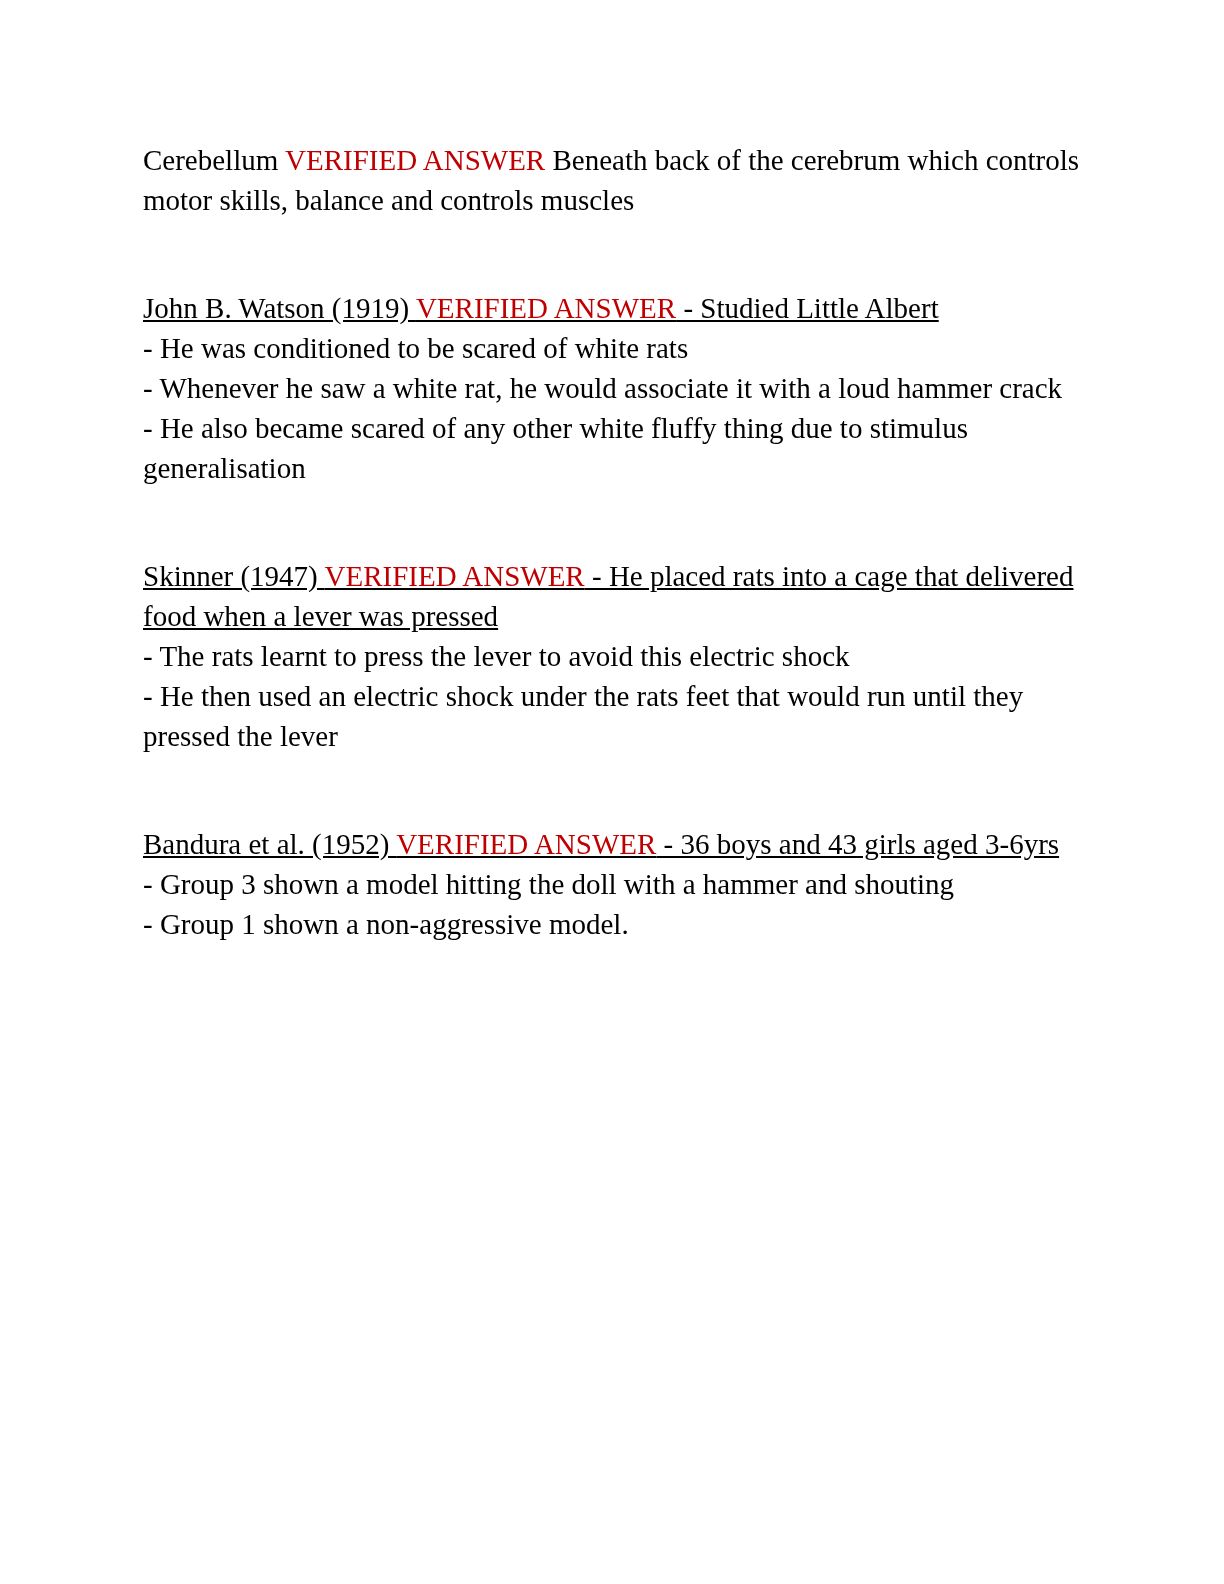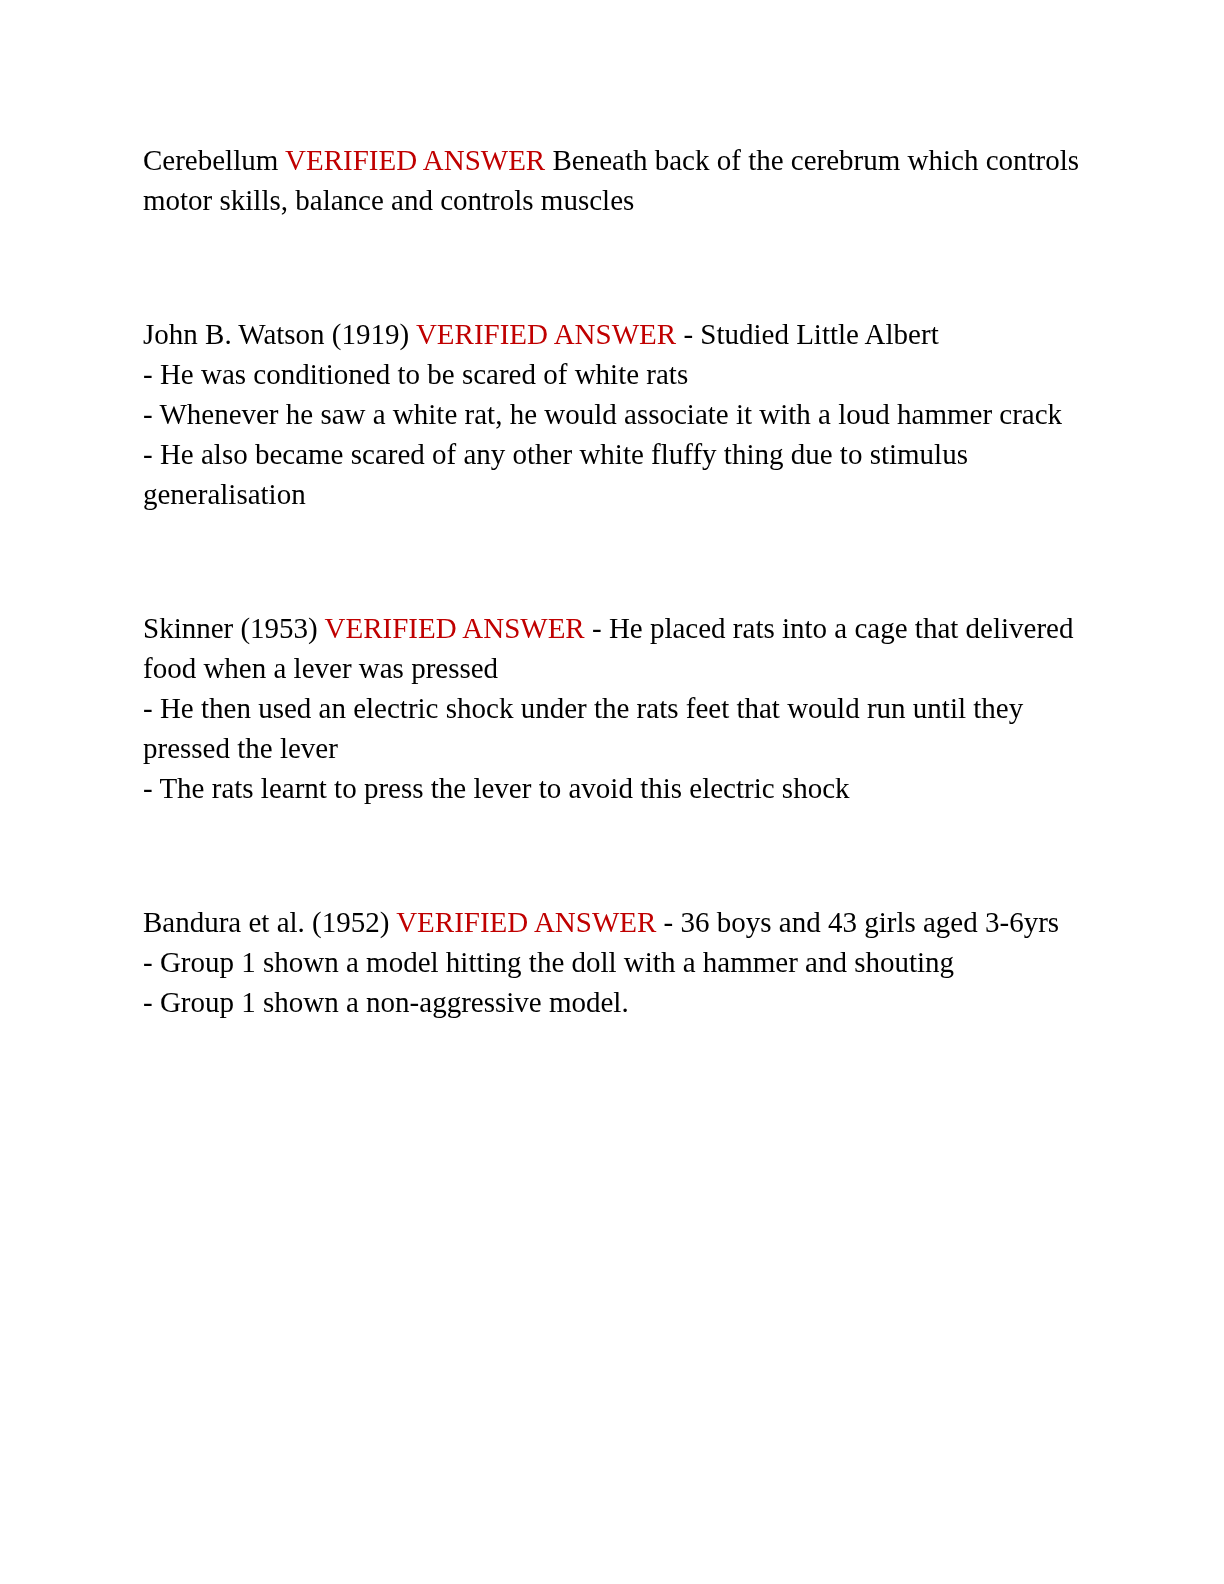--- a/index.html
+++ b/index.html
@@ -30,21 +30,22 @@
   }
   p.para {
     margin: 0;
     font-size: 29px;
     line-height: 40px;
     color: var(--text-color, #000000);
   }
   p.para + p.para {
   }
   p.para + p.para.section-start {
-    margin-top: 94px;
+    margin-top: 68px;
+    text-decoration: underline;
   }
   .verified {
     color: var(--verified-color, #c00000);
   }
   .footer-rule {
     position: absolute;
     left: 100px;
     top: 1577px;
     width: 1028px;
     height: 5px;
@@ -54,21 +55,21 @@
 </head>
 <body>
 
 <div class="page">
   <div class="content">
       <p class="para"><span class="normal">Cerebellum </span><span class="verified">VERIFIED ANSWER</span><span class="normal"> Beneath back of the cerebrum which controls motor skills, balance and controls muscles</span></p>
       <p class="para section-start"><span class="normal">John B. Watson (1919) </span><span class="verified">VERIFIED ANSWER</span><span class="normal"> - Studied Little Albert</span></p>
       <p class="para"><span class="normal">- He was conditioned to be scared of white rats</span></p>
       <p class="para"><span class="normal">- Whenever he saw a white rat, he would associate it with a loud hammer crack</span></p>
       <p class="para"><span class="normal">- He also became scared of any other white fluffy thing due to stimulus generalisation</span></p>
-      <p class="para section-start"><span class="normal">Skinner (1953) </span><span class="verified">VERIFIED ANSWER</span><span class="normal"> - He placed rats into a cage that delivered food when a lever was pressed</span></p>
+      <p class="para section-start"><span class="normal">Skinner (1947) </span><span class="verified">VERIFIED ANSWER</span><span class="normal"> - He placed rats into a cage that delivered food when a lever was pressed</span></p>
+      <p class="para"><span class="normal">- The rats learnt to press the lever to avoid this electric shock</span></p>
       <p class="para"><span class="normal">- He then used an electric shock under the rats feet that would run until they pressed the lever</span></p>
-      <p class="para"><span class="normal">- The rats learnt to press the lever to avoid this electric shock</span></p>
       <p class="para section-start"><span class="normal">Bandura et al. (1952) </span><span class="verified">VERIFIED ANSWER</span><span class="normal"> - 36 boys and 43 girls aged 3-6yrs</span></p>
-      <p class="para"><span class="normal">- Group 1 shown a model hitting the doll with a hammer and shouting</span></p>
+      <p class="para"><span class="normal">- Group 3 shown a model hitting the doll with a hammer and shouting</span></p>
       <p class="para"><span class="normal">- Group 1 shown a non-aggressive model.</span></p>
     </div>
   <div class="footer-rule" style="display: block;"></div>
 </div>
 
 </body></html>

